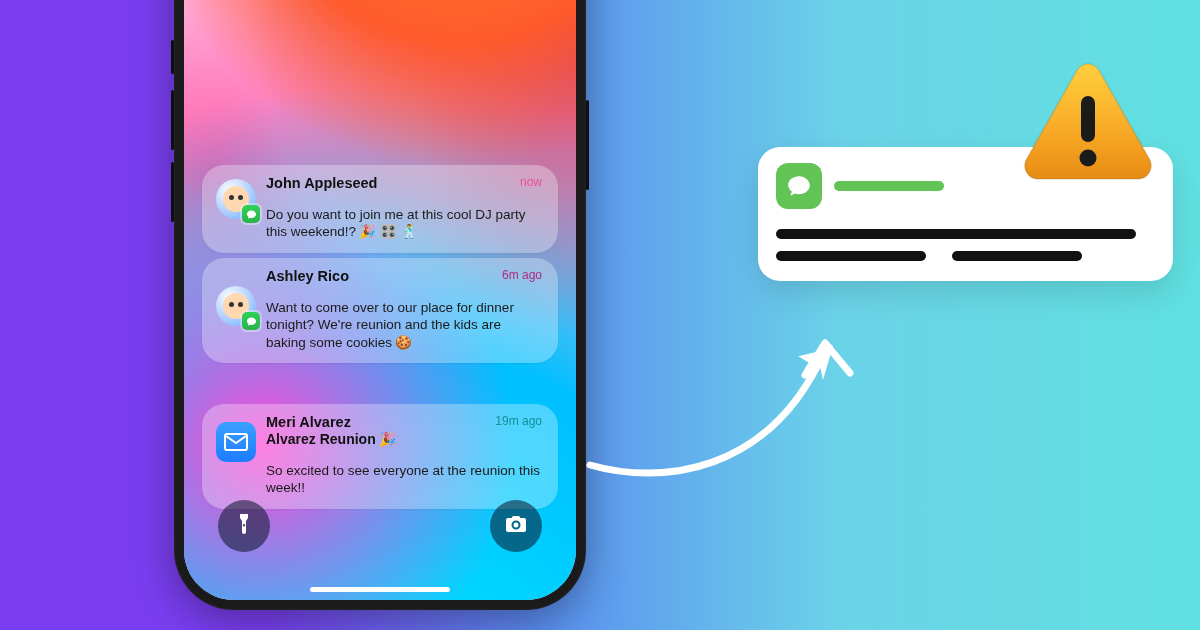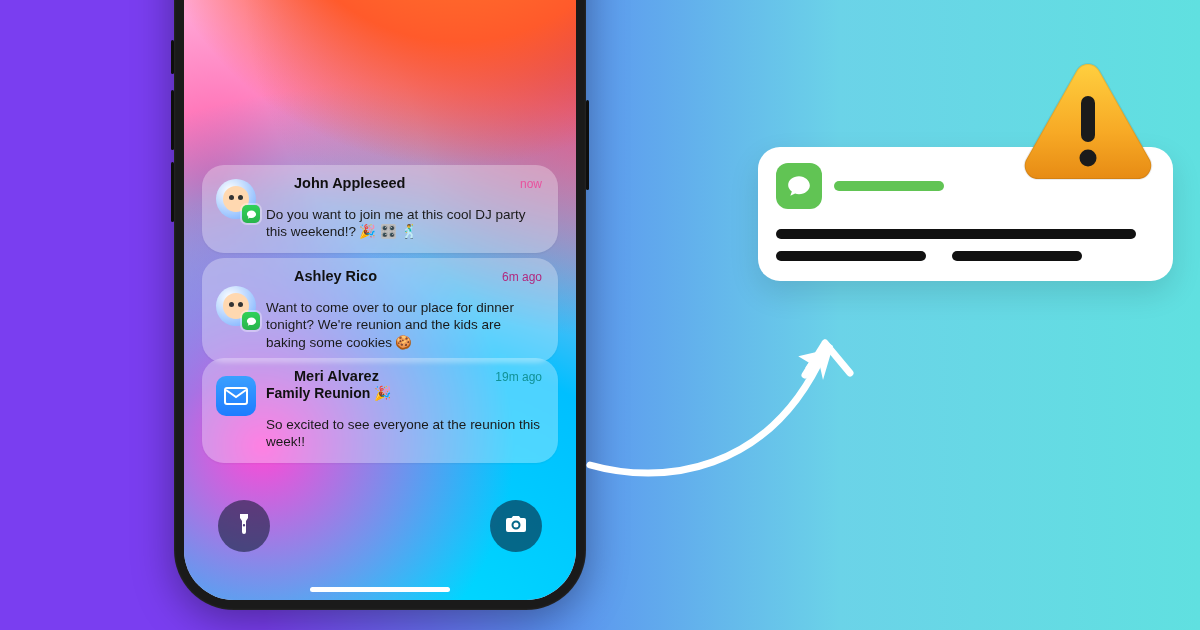--- a/index.html
+++ b/index.html
@@ -60,21 +60,21 @@
     padding: 10px 14px 12px 14px;
     background: rgba(255,255,255,.30);
     backdrop-filter: blur(2px);
     display: flex;
     gap: 10px;
     align-items: flex-start;
     box-shadow: 0 1px 2px rgba(0,0,0,.05);
   }
   .notif.n1 { top: 265px; }
   .notif.n2 { top: 358px; }
-  .notif.n3 { top: 458px; }
+  .notif.n3 { top: 504px; }
 
   .avatar {
     position: relative; flex: 0 0 auto;
     width: 40px; height: 40px; border-radius: 50%;
     background: radial-gradient(circle at 35% 30%, #fff, #bcd8ff 45%, #6aa7ff 100%);
     display:flex; align-items:center; justify-content:center;
     margin-top: 4px;
   }
   .avatar .face {
     width: 26px; height: 26px; border-radius: 50%;
@@ -98,21 +98,21 @@
   .mail-icon {
     flex: 0 0 auto;
     width: 40px; height: 40px; border-radius: 10px;
     background: linear-gradient(#3aa0ff,#1e7cff);
     display:flex; align-items:center; justify-content:center;
     margin-top: 8px;
   }
   .mail-icon svg { width:24px; height:18px; fill:none; stroke:#fff; stroke-width:2; }
 
   .notif-text { flex:1; min-width:0; padding-right: 2px; }
-  .notif-head { display:flex; justify-content:space-between; align-items:flex-end; gap:8px;margin-left:28px; }
+  .notif-head { display:flex; justify-content:space-between; align-items:flex-start; gap:8px; }
   .sender { font-weight:700; font-size:14.5px; color:#111; }
   .timestamp { font-size:12px; font-weight:500; opacity:.9; }
   .timestamp.red { color:#ec4899; }
   .timestamp.magenta { color:#b51772; }
   .timestamp.teal { color:#0b8a8a; }
   .line2 { font-weight:700; font-size:14px; color:#111; margin-top:1px; }
   .body { font-size:13.5px; line-height:1.28; color:#1a1a1a; margin-top:15px; }
 
   
   .dock-btn {
@@ -220,21 +220,21 @@
         <svg viewBox="0 0 24 18">
             <rect x="1" y="1" width="22" height="16" rx="2"></rect>
             <path d="M2 3l10 7L22 3"></path>
           </svg>
       </div>
       <div class="notif-text">
         <div class="notif-head">
           <span class="sender">Meri Alvarez</span>
           <span class="timestamp teal">19m ago</span>
         </div>
-        <div class="line2">Family Reunion 🎉</div>
+        <div class="line2">Alvarez Reunion 🎉</div>
         <div class="body">So excited to see everyone at the reunion this week!!</div>
       </div>
     </div>
 
     <div class="dock-btn left">
       <span>
         <svg viewBox="0 0 24 24">
             <path d="M8 2h8v4l-2 3v11a2 2 0 0 1-4 0V9L8 6V2zm4 10a1.2 1.2 0 1 0 0 2.4 1.2 1.2 0 0 0 0-2.4z"></path>
           </svg>
       </span>

